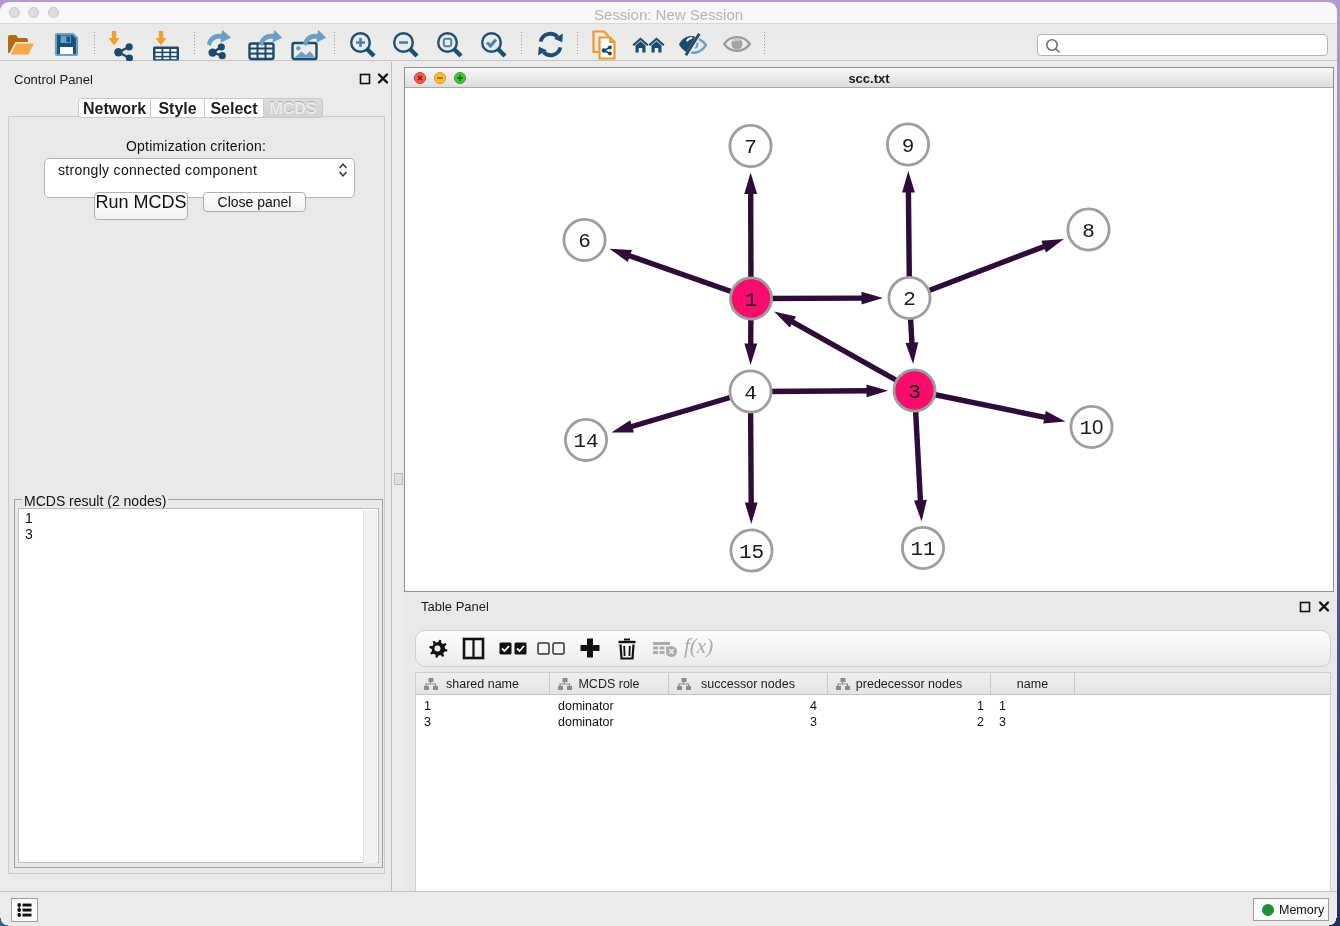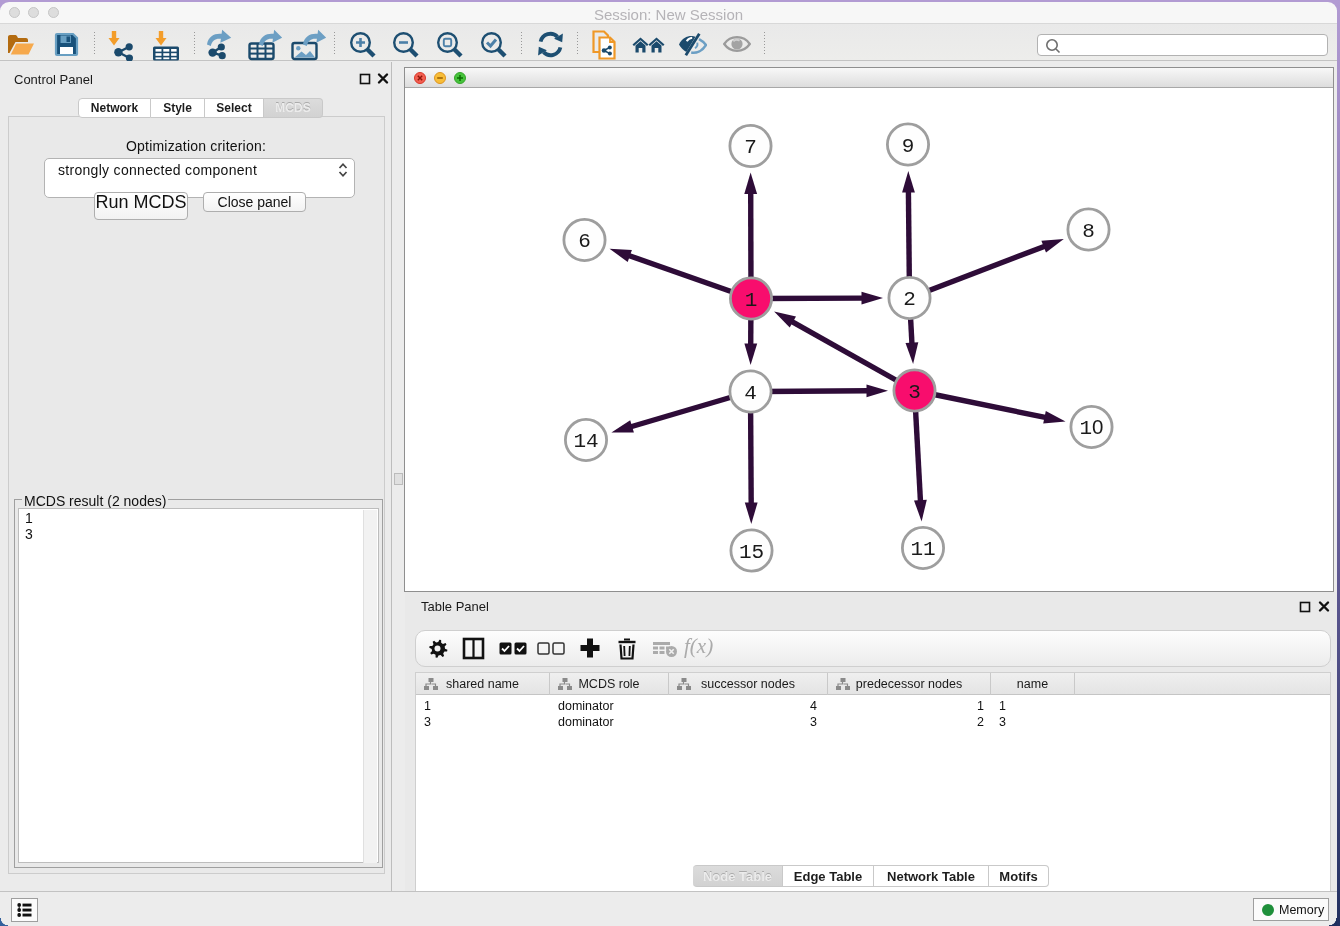--- a/index.html
+++ b/index.html
@@ -14,21 +14,21 @@
 #title-text { position:absolute; top:4px; width:100%; text-align:center; color:#b5b3b7; font-size:15px; }
 
 #toolbar { position:absolute; left:0; top:23px; width:1337px; height:38px; background:linear-gradient(#e9e9e9,#ededeb); border-top:1px solid #d8d8d8; border-bottom:1px solid #c3c3c3; }
 .sep { position:absolute; top:31px; height:24px; width:1px; background-image:linear-gradient(#999 1px, transparent 1px); background-size:1px 3px; }
 .ticon { position:absolute; }
 #search { position:absolute; left:1037px; top:10px; width:291px; height:22px; background:#fff; border:1px solid #b2b2b2; border-radius:4px; }
 
 #cpanel { position:absolute; left:0; top:62px; width:392px; height:829px; background:#ebebeb; border-right:1px solid #bdbdbd; }
 #cp-content { position:absolute; left:8px; top:54px; width:377px; height:758px; background:#e9e9e9; border:1px solid #cccccc; }
 .tabs { position:absolute; left:78px; top:36px; height:20px; display:flex; }
-.tab { font-size:12px; font-weight:bold; color:#1d1d1d; background:#fff; border:1px solid #c9c9c9; border-left:none; text-align:center; height:20px; line-height:19px; }
+.tab { font-size:16px; font-weight:bold; color:#1d1d1d; background:#fff; border:1px solid #c9c9c9; border-left:none; text-align:center; height:20px; line-height:19px; }
 .tab.first { border-left:1px solid #c9c9c9; border-radius:4px 0 0 4px; }
 .tab.mcds { background:linear-gradient(#dcdcdc,#d2d2d2); color:#ececec; text-shadow:0 -1px 0 #aaa; border-radius:0 4px 4px 0; font-weight:bold; }
 .btn { position:absolute; background:linear-gradient(#ffffff,#f2f2f2); border:1px solid #aeaeae; border-radius:4px; font-size:13px; color:#111; text-align:center; }
 
 #netwin { position:absolute; left:404px; top:67px; width:930px; height:525px; border:1px solid #8f8f8f; background:#fff; }
 #net-title { position:absolute; left:0; top:0; width:100%; height:20px; background:linear-gradient(#f8f8f8,#dddddd); border-bottom:1px solid #a8a8a8; }
 #net-title-text { position:absolute; width:100%; top:3px; text-align:center; font-size:13px; font-weight:bold; color:#1a1a1a; }
 .mtl { position:absolute; top:4px; width:12px; height:12px; border-radius:50%; }
 .mtl svg { position:absolute; left:0; top:0; }
 
@@ -256,20 +256,21 @@
     <div class="mtl" style="left:29px; background:#f8bd37; border:1px solid #dd9522;">
         <svg width="10" height="10" viewBox="0 0 10 10" style="left:0px;top:0px;">
           <path d="M2.2 5 L7.8 5" stroke="#985e00" stroke-width="1.5"></path>
         </svg>
       </div>
     <div class="mtl" style="left:49px; background:#46c33b; border:1px solid #35a42a;">
         <svg width="10" height="10" viewBox="0 0 10 10" style="left:0px;top:0px;">
           <path d="M5 2 L5 8 M2 5 L8 5" stroke="#0a6d00" stroke-width="1.5"></path>
         </svg>
       </div>
+    <div id="net-title-text">scc.txt</div>
   </div>
   <div id="graph">
       <svg width="928" height="503" viewBox="0 0 928 503" style="position:absolute;left:0;top:20px;">
 <line x1="346.0" y1="210.5" x2="345.7" y2="104.0" stroke="#2e0c38" stroke-width="5.4"></line>
 <path d="M345.6 84.5 L352.1 106.0 L339.3 106.0 Z" fill="#2e0c38"></path>
 <line x1="346.0" y1="210.5" x2="222.9" y2="167.2" stroke="#2e0c38" stroke-width="5.4"></line>
 <path d="M204.5 160.8 L226.9 161.9 L222.7 173.9 Z" fill="#2e0c38"></path>
 <line x1="346.0" y1="210.5" x2="458.5" y2="210.1" stroke="#2e0c38" stroke-width="5.4"></line>
 <path d="M478.0 210.1 L456.5 216.6 L456.5 203.8 Z" fill="#2e0c38"></path>
 <line x1="346.0" y1="210.5" x2="345.7" y2="257.5" stroke="#2e0c38" stroke-width="5.4"></line>
@@ -438,26 +439,20 @@
       </div>
       <div class="trow" style="top:41px;">
         <div class="tcell" style="left:8px;">3</div>
         <div class="tcell" style="left:142px;">dominator</div>
         <div class="tcell" style="left:253px; width:148px; text-align:right;">3</div>
         <div class="tcell" style="left:412px; width:156px; text-align:right;">2</div>
         <div class="tcell" style="left:583px;">3</div>
       </div>
     </div>
   </div>
-  <div id="btabs">
-    <div class="btab" style="left:288px; width:90px; border-radius:4px 0 0 4px; background:linear-gradient(#dcdcdc,#d2d2d2); color:#ececec; text-shadow:0 -1px 0 #aaa;">Node Table</div>
-    <div class="btab" style="left:378px; width:91px;">Edge Table</div>
-    <div class="btab" style="left:469px; width:115px;">Network Table</div>
-    <div class="btab" style="left:584px; width:60px; border-radius:0 4px 4px 0;">Motifs</div>
-  </div>
 </div>
 <div id="statusbar">
   <div class="abs" style="left:11px; top:6px; width:27px; height:24px; background:#fbfbfb; border:1px solid #9e9e9e;">
     <svg width="25" height="22" viewBox="0 0 25 22">
         <line x1="7.2" y1="5" x2="7.2" y2="17" stroke="#111" stroke-width="1" stroke-dasharray="1.5 1.5"></line>
         <g fill="#111">
           <circle cx="7.2" cy="6" r="1.9"></circle>
           <circle cx="7.2" cy="11" r="1.9"></circle>
           <circle cx="7.2" cy="16" r="1.9"></circle>
           <rect x="10.5" y="4.6" width="9" height="2.9"></rect>

